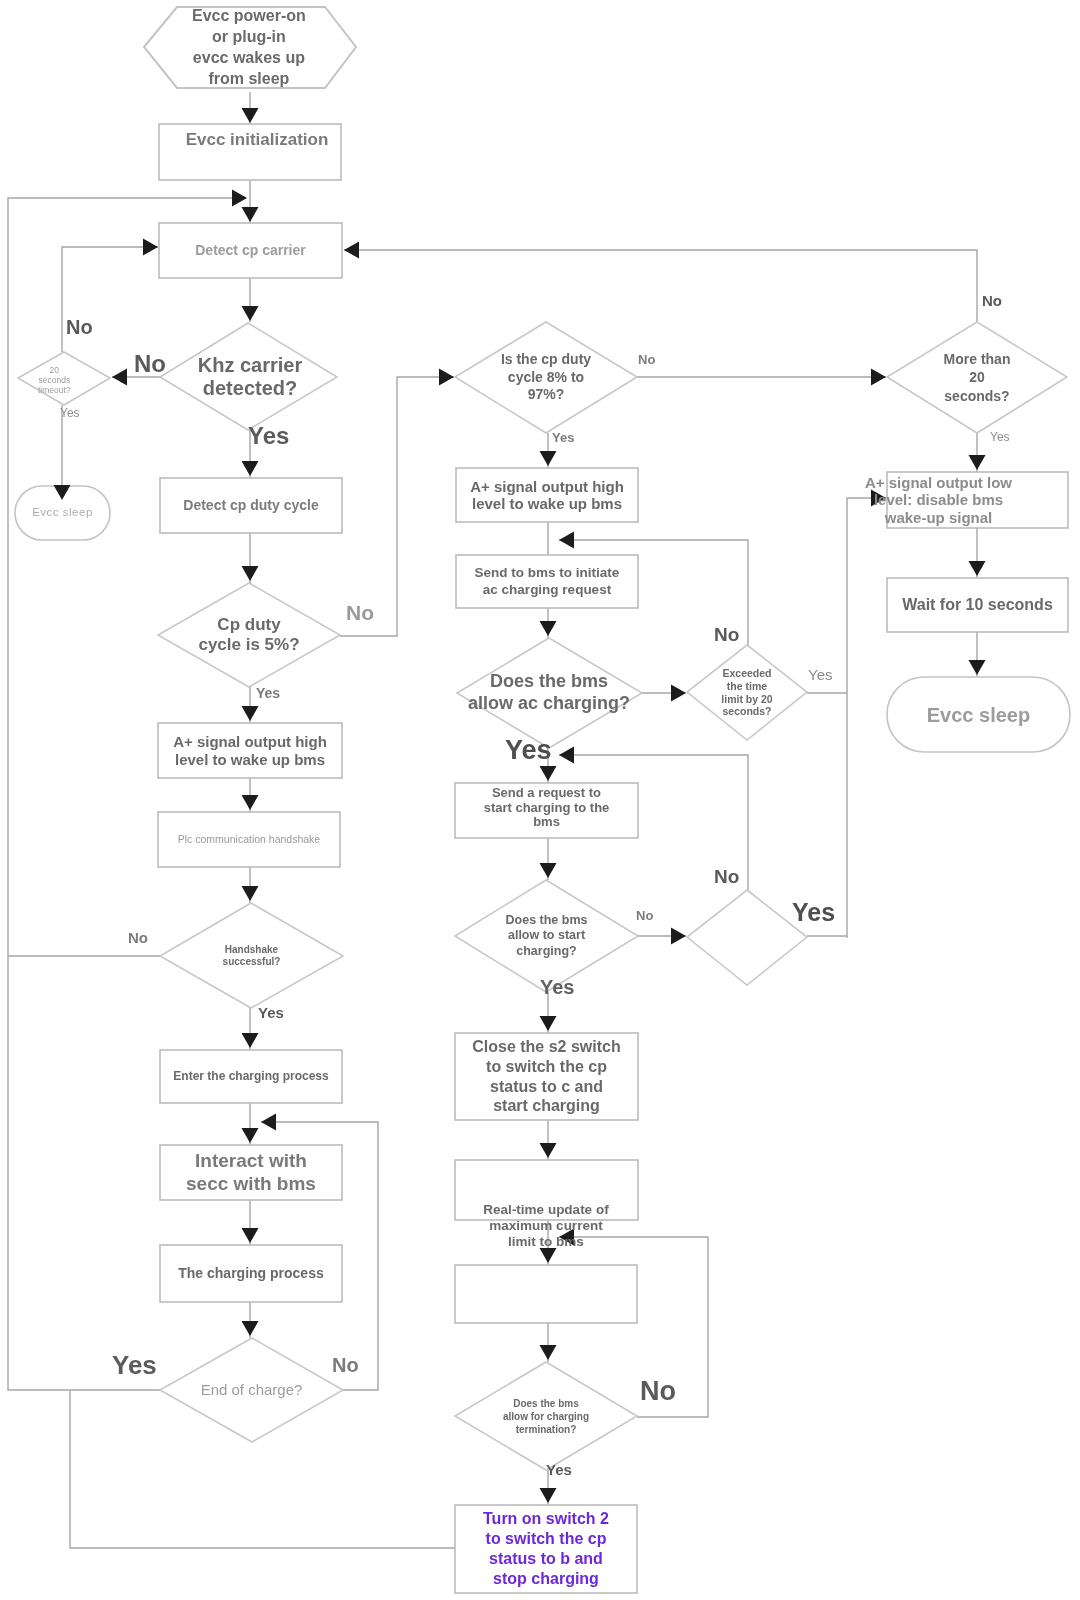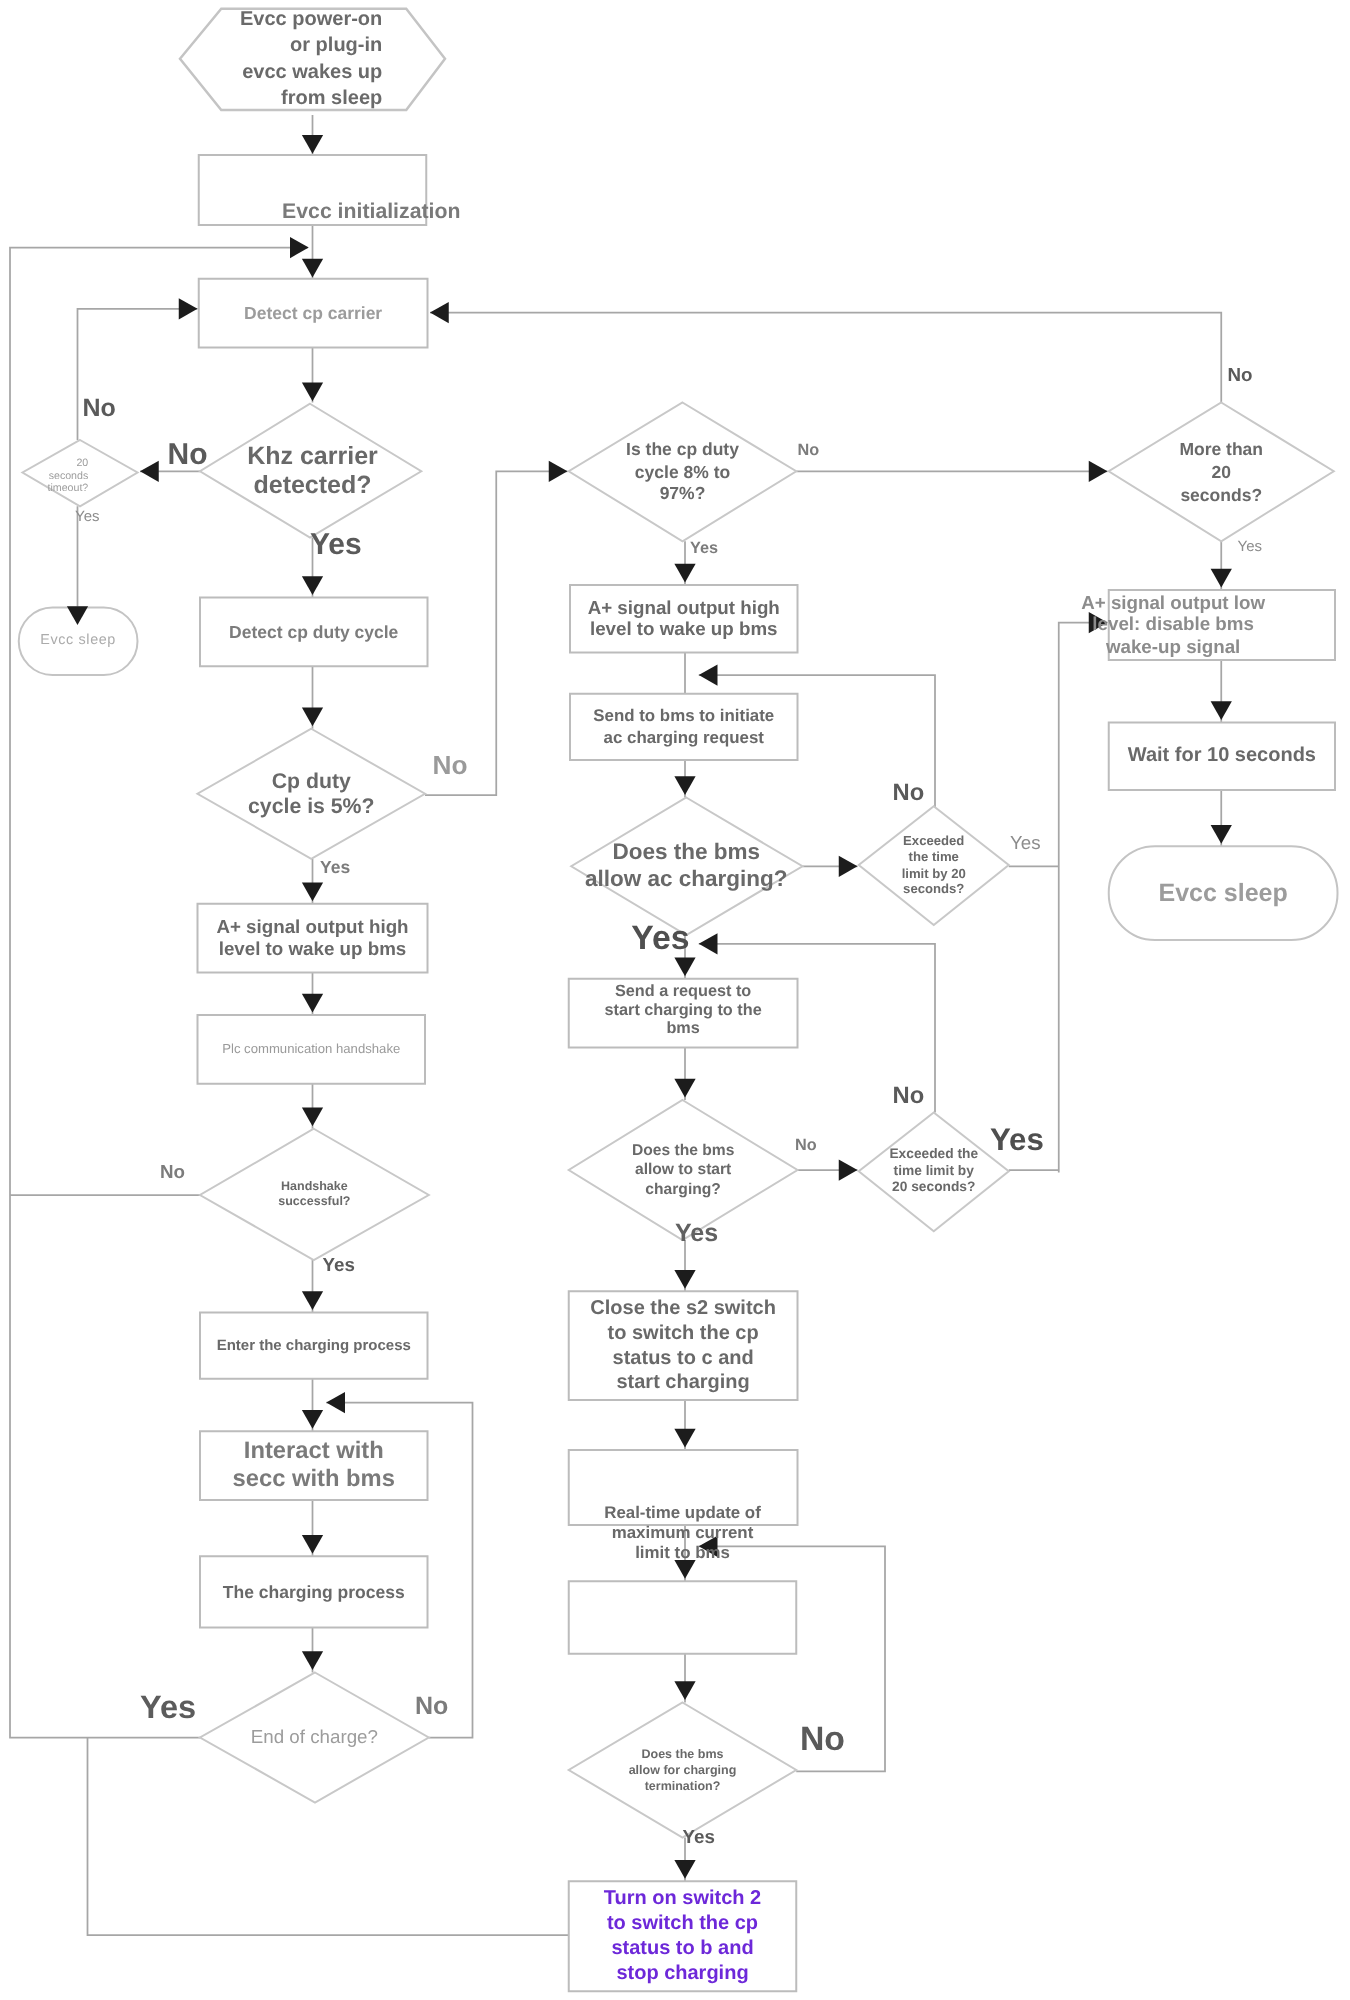--- a/index.html
+++ b/index.html
@@ -3,21 +3,21 @@
 <meta charset="utf-8">
 <style>
   html,body{margin:0;padding:0;background:#fff;}
   #stage{position:relative;width:1080px;height:1600px;background:#ffffff;
          font-family:"Liberation Sans",sans-serif;overflow:hidden;}
   #wires{position:absolute;left:0;top:0;width:1080px;height:1600px;}
   .nt{position:absolute;display:flex;align-items:center;justify-content:center;
       text-align:center;white-space:pre-line;font-weight:bold;color:#696969;line-height:1.2;}
   .el{position:absolute;font-weight:bold;color:#5a5a5a;white-space:nowrap;}
   .lt{font-weight:normal;}
-  .left-align{justify-content:flex-start;text-align:right;}
+  .left-align{justify-content:flex-start;text-align:center;}
 </style>
 </head>
 <body>
 
 <div id="stage">
 
   <svg id="wires" viewBox="0 0 1080 1600" xmlns="http://www.w3.org/2000/svg">
 
     <g stroke="#a6a6a6" stroke-width="1.4" fill="none">
       <polyline points="250,92 250,124"></polyline>
@@ -141,21 +141,21 @@
       <polygon points="968.5,455 985.5,455 977,470"></polygon>
       <polygon points="968.5,561 985.5,561 977,576"></polygon>
       <polygon points="968.5,660 985.5,660 977,675"></polygon>
     </g>
   </svg>
 
   <div class="nt left-align" style="left:192px;top:8px;width:160px;height:80px;font-size:16px;color:#6a6a6a;line-height:1.3;">Evcc power-on
 or plug-in
 evcc wakes up
 from sleep</div>
-  <div class="nt" style="left:159px;top:141px;width:196px;height:56px;font-size:17px;color:#7a7a7a;padding-left:40px;">Evcc initialization</div>
+  <div class="nt" style="left:159px;top:112px;width:196px;height:56px;font-size:17px;color:#7a7a7a;">Evcc initialization</div>
   <div class="nt" style="left:159px;top:223px;width:183px;height:55px;font-size:14px;color:#9c9c9c;">Detect cp carrier</div>
   <div class="nt" style="left:130px;top:323px;width:240px;height:107px;font-size:20px;color:#696969;line-height:1.15;">Khz carrier
 detected?</div>
   <div class="nt left-align lt" style="left:38px;top:360px;width:60px;height:40px;font-size:8.5px;color:#9c9c9c;line-height:1.2;">20
 seconds
 timeout?</div>
   <div class="nt lt" style="left:15px;top:486px;width:95px;height:54px;font-size:11.5px;color:#ababab;letter-spacing:.5px;">Evcc sleep</div>
   <div class="nt" style="left:160px;top:478px;width:182px;height:55px;font-size:14px;color:#7c7c7c;">Detect cp duty cycle</div>
   <div class="nt" style="left:158px;top:583px;width:182px;height:104px;font-size:17px;color:#696969;line-height:1.2;">Cp duty
 cycle is 5%?</div>
@@ -181,23 +181,20 @@
   <div class="nt" style="left:687px;top:645px;width:120px;height:95px;font-size:10.5px;color:#696969;line-height:1.2;">Exceeded
 the time
 limit by 20
 seconds?</div>
   <div class="nt" style="left:455px;top:783px;width:183px;height:50px;font-size:13px;color:#696969;line-height:1.15;">Send a request to
 start charging to the
 bms</div>
   <div class="nt" style="left:455px;top:880px;width:183px;height:112px;font-size:12.5px;color:#696969;line-height:1.25;">Does the bms
 allow to start
 charging?</div>
-  <div class="nt" style="left:677px;top:890px;width:140px;height:95px;font-size:11px;color:#696969;line-height:1.25;">Exceeded the
-time limit by
-20 seconds?</div>
   <div class="nt" style="left:455px;top:1033px;width:183px;height:87px;font-size:16px;color:#696969;line-height:1.22;">Close the s2 switch
 to switch the cp
 status to c and
 start charging</div>
   <div class="nt" style="left:455px;top:1197px;width:182px;height:58px;font-size:13.5px;color:#696969;line-height:1.2;">Real-time update of
 maximum current
 limit to bms</div>
   <div class="nt" style="left:455px;top:1362px;width:182px;height:108px;font-size:10px;color:#696969;line-height:1.3;">Does the bms
 allow for charging
 termination?</div>

